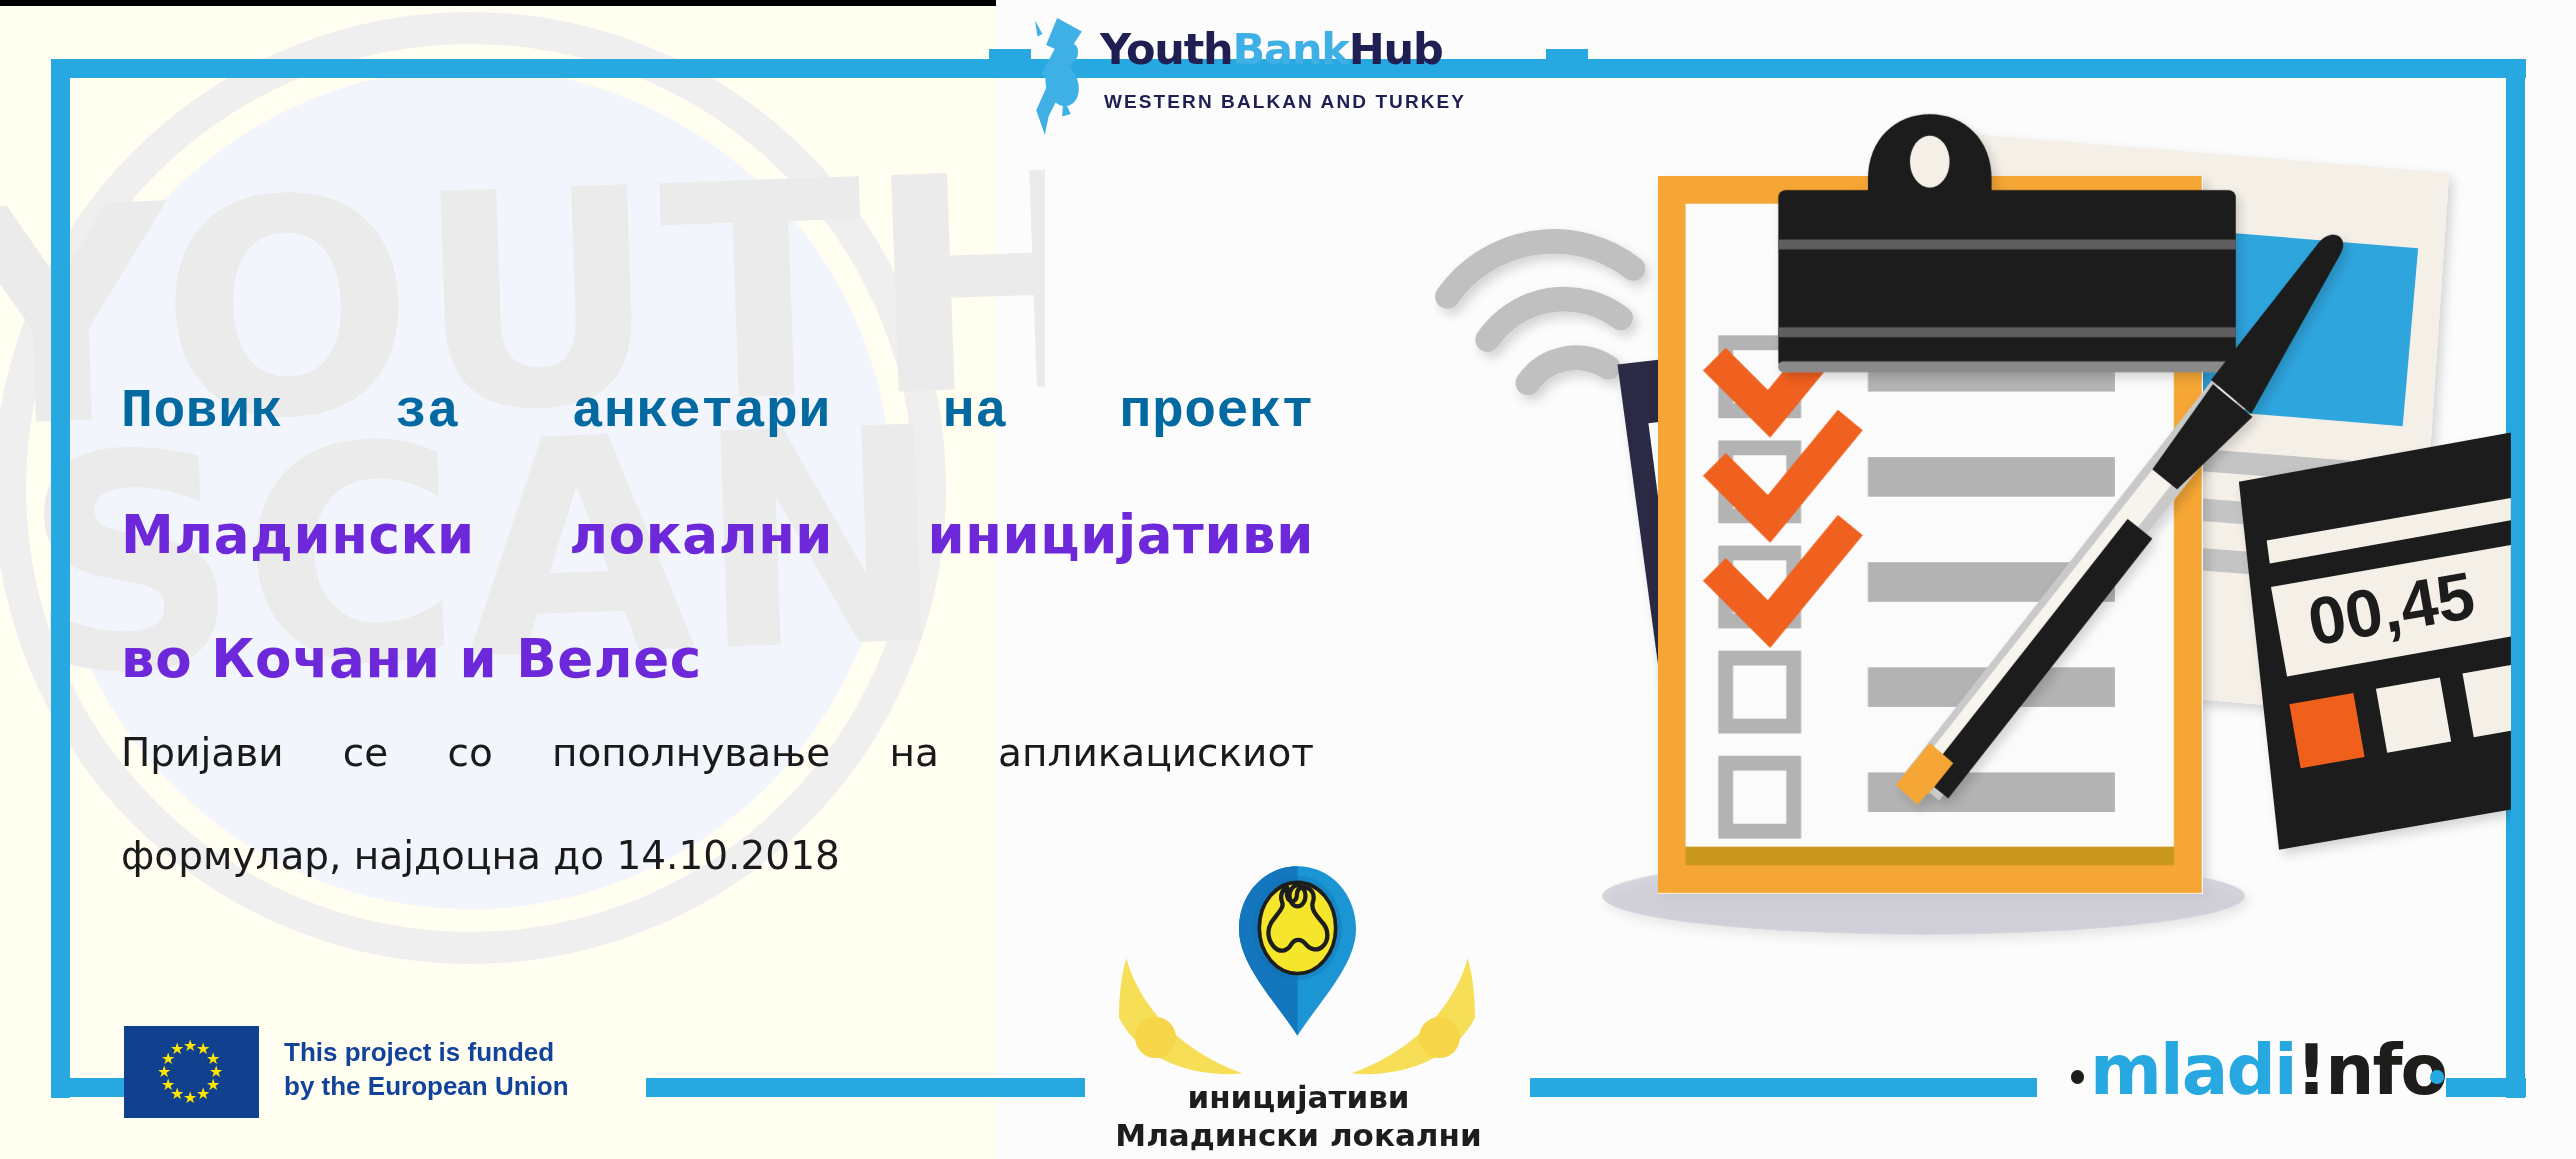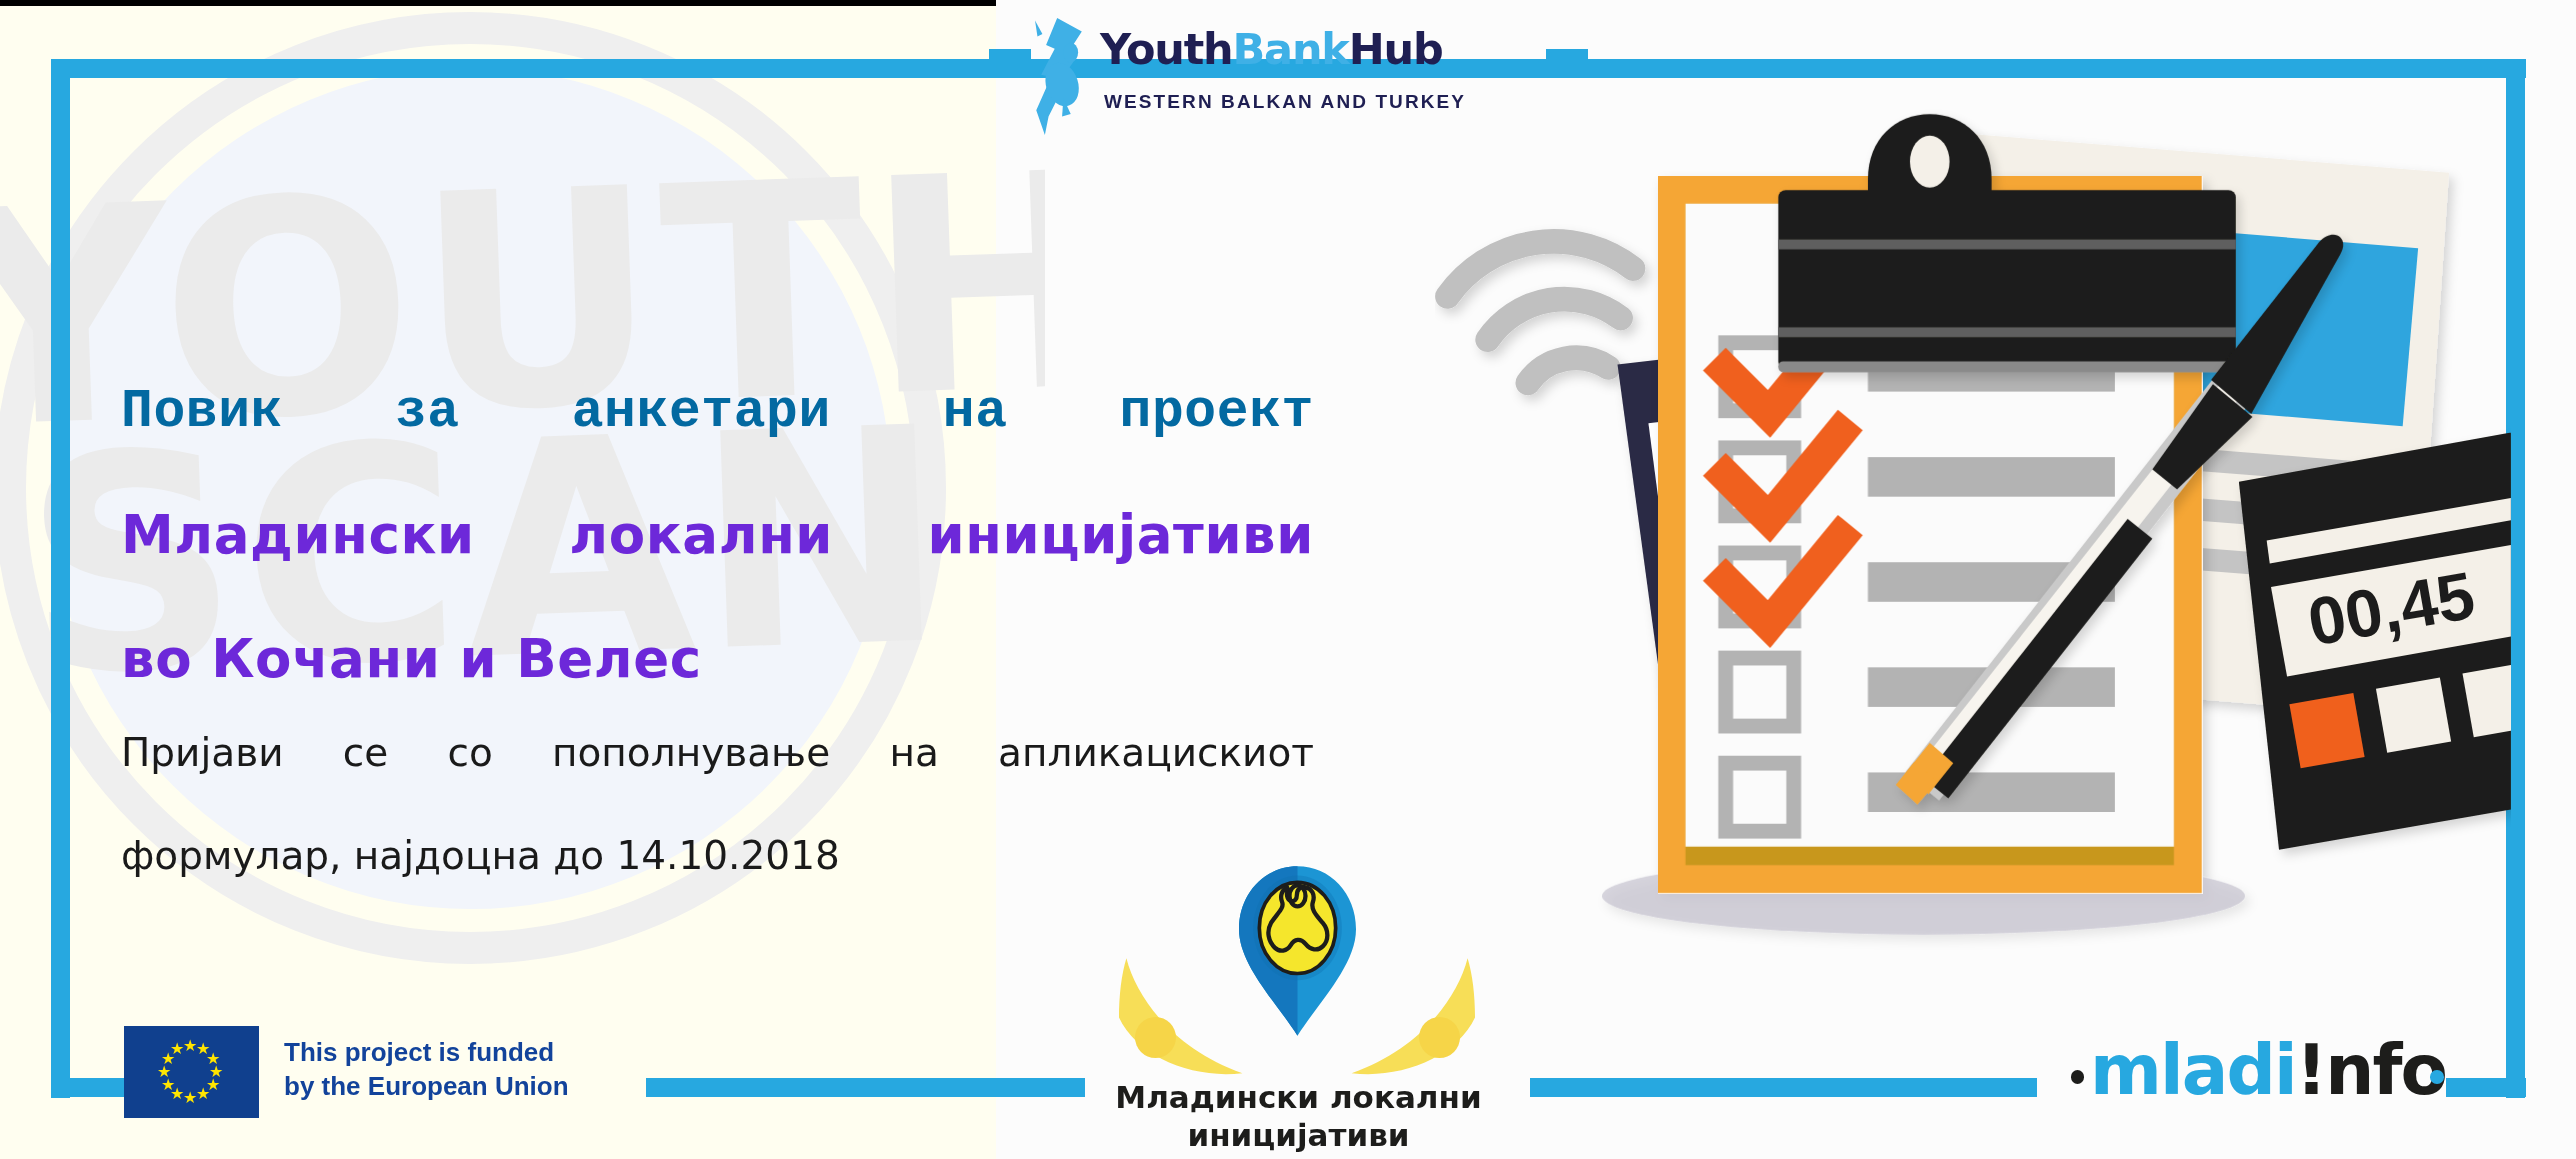--- a/index.html
+++ b/index.html
@@ -259,22 +259,22 @@
     <div class="mli-head-r"></div>
     <svg class="mli-pin" viewBox="0 0 190 275">
       <path d="M95 0 C 42 0, 0 44, 0 102 C 0 160, 60 220, 95 275 C 130 220, 190 160, 190 102 C 190 44, 148 0, 95 0 Z" fill="#1C95D4"></path>
       <path d="M95 0 C 42 0, 0 44, 0 102 C 0 160, 60 220, 95 275 Z" fill="#1477BE"></path>
       <ellipse cx="95" cy="100" rx="72" ry="85" fill="#0F6FB0" opacity="0.35"></ellipse>
       <ellipse cx="95" cy="100" rx="62" ry="74" fill="#F5E62C" stroke="#1D1D1B" stroke-width="6"></ellipse>
       <path d="M78 34 C 70 38, 66 48, 70 58 C 74 68, 62 76, 52 92 C 44 106, 48 122, 58 132 C 66 140, 78 138, 84 128 C 90 118, 100 116, 108 126 C 116 136, 128 138, 136 130 C 146 120, 146 104, 136 92 C 126 80, 116 70, 120 58 C 124 46, 118 36, 108 34 C 100 32, 94 38, 94 46 C 94 54, 90 58, 84 56 C 78 54, 76 44, 80 38 Z" fill="none" stroke="#1D1D1B" stroke-width="7" stroke-linejoin="round"></path>
       <ellipse cx="95" cy="48" rx="13" ry="17" fill="none" stroke="#1D1D1B" stroke-width="7"></ellipse>
     </svg>
     <div class="mli-text">
+      <span>иницијативи</span>
       <span>Младински локални</span>
-      <span>иницијативи</span>
     </div>
   </div>
 
   <div class="illo">
     <svg width="1076" height="915" viewBox="0 0 1740 1480">
       <defs>
         <filter id="sh" x="-30%" y="-30%" width="170%" height="170%">
           <feDropShadow dx="7" dy="9" stdDeviation="9" flood-color="#000" flood-opacity="0.16"></feDropShadow>
         </filter>
       </defs>

